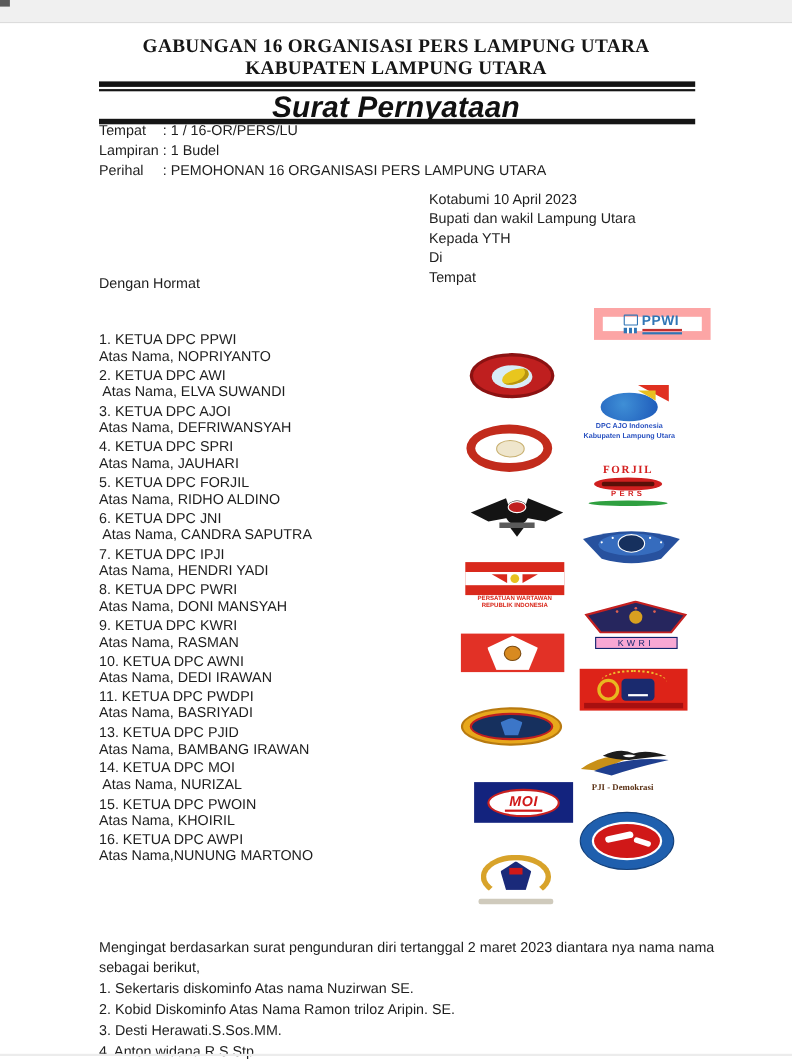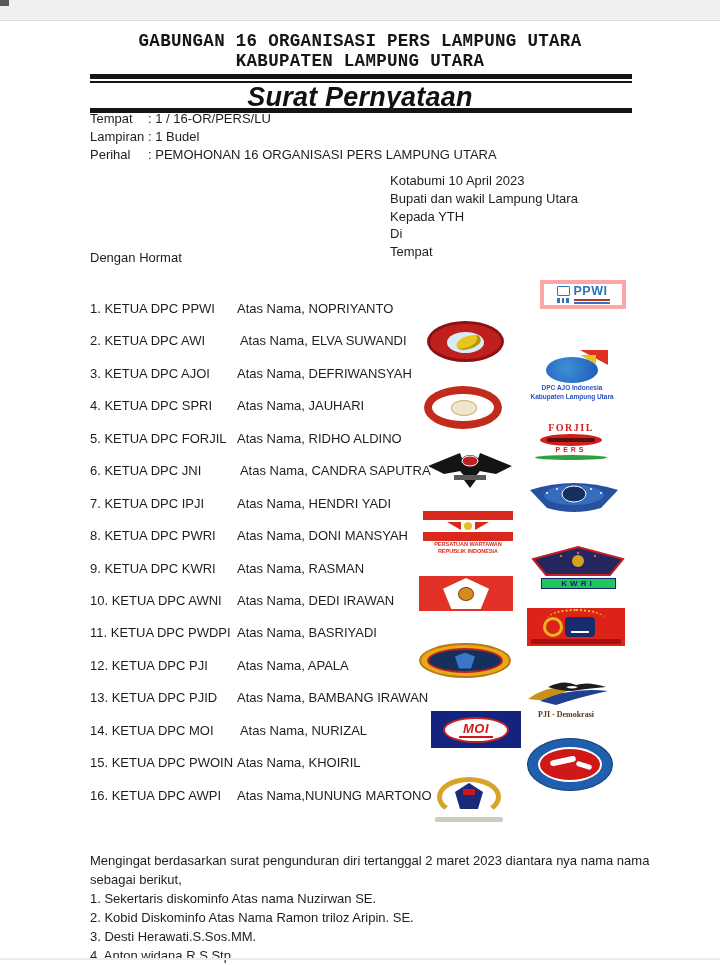--- a/index.html
+++ b/index.html
@@ -4,45 +4,45 @@
 <style>
   * { margin:0; padding:0; box-sizing:border-box; }
   html,body { background:#ffffff; }
   .page { position:relative; width:720px; height:965px; background:#ffffff; overflow:hidden;
           font-family:"Liberation Sans", sans-serif; color:#1e1e1e; }
   .top-strip { position:absolute; top:0; left:0; right:0; height:21px; background:#f0f0f0; border-bottom:1px solid #dcdcdc; }
   .corner-mark { position:absolute; top:0; left:0; width:9px; height:6px; background:#5a5a5a; }
   .bottom-line { position:absolute; bottom:5px; left:0; right:0; height:2px; background:#ececec; }
 
   .header { position:absolute; top:31px; left:50px; right:50px; text-align:center;
-            font-family:Liberation Mono, monospace; font-weight:bold; font-size:17.5px;
+            font-family:Liberation Serif, serif; font-weight:bold; font-size:17.5px;
             line-height:20px; color:#161616; letter-spacing:.3px; }
   .rule { position:absolute; left:90px; width:542px; background:#151515; }
   .rule-a { top:74px; height:5px; }
   .rule-b { top:81px; height:2px; }
   .doc-title { position:absolute; top:82px; left:0; right:0; text-align:center;
                font-size:27px; font-weight:bold; color:#111; letter-spacing:.2px;font-style:italic; }
   .rule-c { top:108px; height:5px; }
 
   .meta { position:absolute; top:110px; left:90px; font-size:13px; line-height:17.8px; }
   .meta-label { display:inline-block; width:58px; }
   .address { position:absolute; top:172px; left:390px; font-size:13px; line-height:17.8px; font-weight:bold; }
   .address div { font-weight:normal; }
   .salutation { position:absolute; top:249px; left:90px; font-size:13px; line-height:18px; }
 
   .members { position:absolute; top:301px; left:90px; width:360px; font-size:13px; }
-  .mrow { display:flex; height:32.45px; align-items:flex-start; }
+  .mrow { display:flex; height:32.45px; align-items:flex-start;flex-direction:column; }
   .morg { width:147px; white-space:pre; }
   .mname { white-space:pre; }
 
   .closing { position:absolute; top:851px; left:90px; width:560px; font-size:13px; line-height:19px; }
 
   .logo { position:absolute; }
   
-  .logo-ppwi { left:540px; top:280px; width:86px; height:29px; background:#fff; border:4px solid #fca5a5;
+  .logo-ppwi { left:540px; top:280px; width:106px; height:29px; background:#fff; border:8px solid #fca5a5;
                display:flex; align-items:center; justify-content:center; gap:4px; }
   .ppwi-icon { width:13px; height:19px; position:relative; }
   .ppwi-icon::before { content:""; position:absolute; top:1px; left:0; width:11px; height:8px; border:1.5px solid #2f75b5; border-radius:1px; }
   .ppwi-icon::after { content:""; position:absolute; bottom:1px; left:0; width:12px; height:5px;
                       background:linear-gradient(90deg,#2f75b5 0 3px,#fff 3px 4.5px,#2f75b5 4.5px 7.5px,#fff 7.5px 9px,#2f75b5 9px 12px); }
   .ppwi-right { display:flex; flex-direction:column; align-items:flex-start; }
   .ppwi-text { color:#2f75b5; font-weight:bold; font-size:12.5px; letter-spacing:.5px; line-height:13px; }
   .ppwi-right i { display:block; width:36px; height:2px; margin-top:1px; }
   .ppwi-r { background:#c03030; } .ppwi-u { background:#2f75b5; }
   
@@ -67,22 +67,22 @@
   .logo-forjil { left:529px; top:423px; width:84px; height:41px; text-align:center; }
   .forjil-title { color:#d42020; font-weight:bold; font-size:10px; letter-spacing:1.5px; font-family:"Liberation Serif", serif; line-height:10px; }
   .forjil-oval { position:relative; width:62px; height:12px; margin:1px auto 0; background:#cf1f1f; border-radius:50%; }
   .forjil-oval::after { content:""; position:absolute; top:4px; left:7px; right:7px; height:4px; background:#5a1008; border-radius:2px; }
   .forjil-pers { color:#d42020; font-weight:bold; font-size:7px; letter-spacing:3px; line-height:8px; }
   .forjil-base { width:72px; height:5px; margin:1px auto 0; background:#2fa040; border-radius:50%; }
   
   .logo-jni { left:426px; top:448px; width:88px; height:41px; }
   .logo-ipji { left:527px; top:481px; width:94px; height:32px; }
   .logo-kwri { left:531px; top:546px; width:94px; height:41px; text-align:center; }
-  .kwri-band { margin:-2px auto 0; width:75px; height:11px; background:#22c55e; border:1px solid #10246e;
-               color:#10246e; font-weight:bold; font-size:8px; letter-spacing:3px; line-height:9px; }
+  .kwri-band { margin:-2px auto 0; width:75px; height:11px; background:#f9a8d4; border:1px solid #10246e;
+               color:#10246e; font-weight:normal; font-size:8px; letter-spacing:3px; line-height:9px; }
   
   .logo-pwri { left:423px; top:511px; width:90px; height:43px; text-align:center; }
   .pwri-rect { position:relative; width:90px; height:30px; background:#d9291c; }
   .pwri-band { position:absolute; top:9px; left:0; right:0; height:12px; background:#fff; }
   .pwri-band::before { content:""; position:absolute; left:24px; top:2px; width:0; height:0;
                        border-top:8px solid #d9291c; border-left:14px solid transparent; }
   .pwri-band::after { content:""; position:absolute; right:24px; top:2px; width:0; height:0;
                       border-top:8px solid #d9291c; border-right:14px solid transparent; }
   .pwri-star { position:absolute; left:41px; top:2px; width:8px; height:8px; background:#e8c020; border-radius:50%; }
   .pwri-text { font-size:5.5px; font-weight:bold; color:#d9291c; line-height:6.5px; }
@@ -200,24 +200,20 @@
       </div>
     <div class="mrow">
         <span class="morg">10. KETUA DPC AWNI</span>
         <span class="mname">Atas Nama, DEDI IRAWAN</span>
       </div>
     <div class="mrow">
         <span class="morg">11. KETUA DPC PWDPI</span>
         <span class="mname">Atas Nama, BASRIYADI</span>
       </div>
     <div class="mrow">
-        <span class="morg">12. KETUA DPC PJI</span>
-        <span class="mname">Atas Nama, APALA</span>
-      </div>
-    <div class="mrow">
         <span class="morg">13. KETUA DPC PJID</span>
         <span class="mname">Atas Nama, BAMBANG IRAWAN</span>
       </div>
     <div class="mrow">
         <span class="morg">14. KETUA DPC MOI</span>
         <span class="mname"> Atas Nama, NURIZAL</span>
       </div>
     <div class="mrow">
         <span class="morg">15. KETUA DPC PWOIN</span>
         <span class="mname">Atas Nama, KHOIRIL</span>

